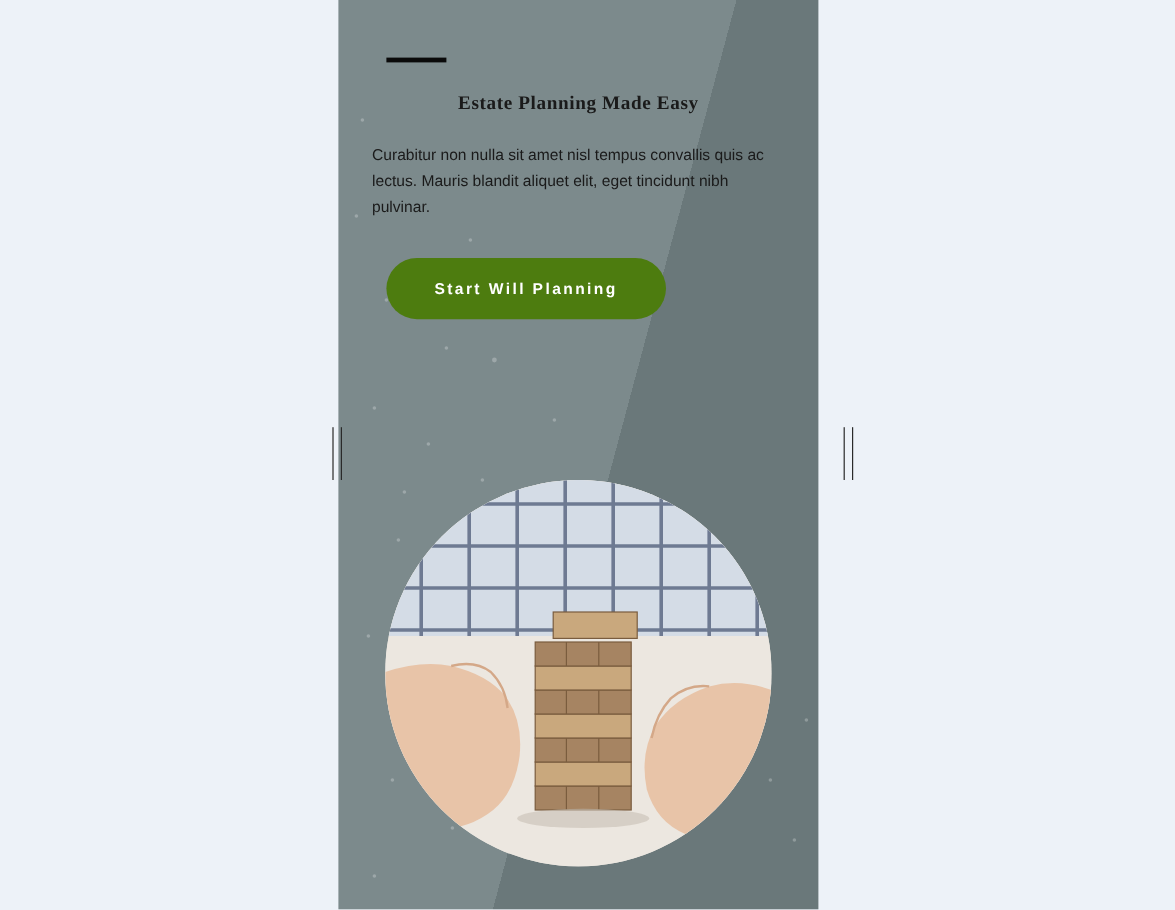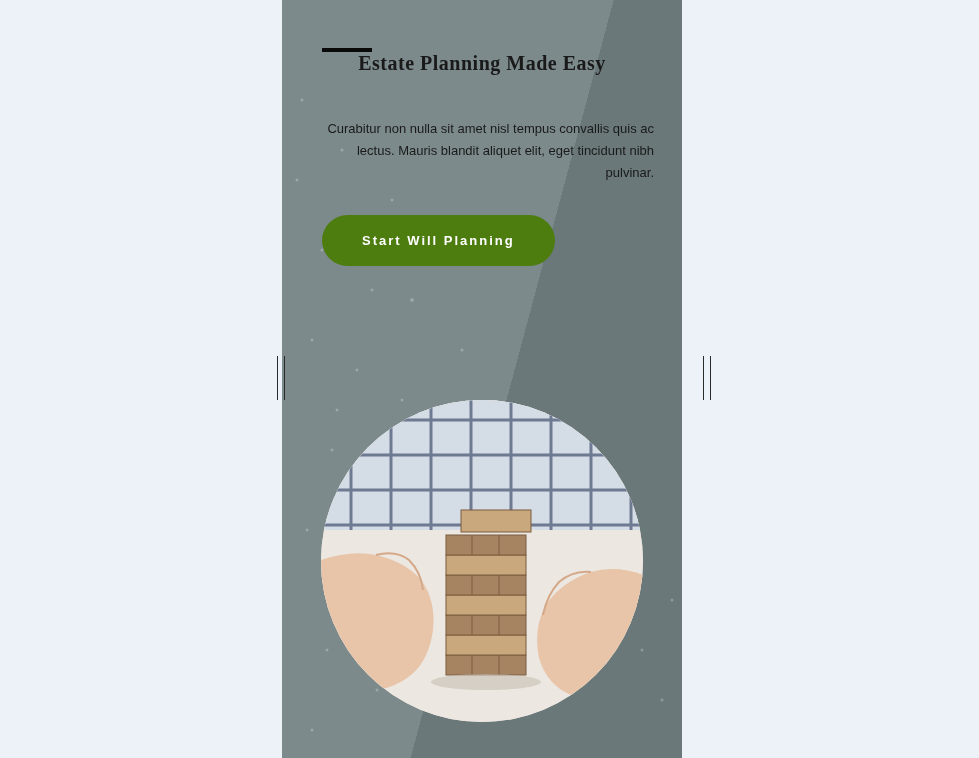--- a/index.html
+++ b/index.html
@@ -42,36 +42,36 @@
   left: 322px;
   top: 48px;
   width: 50px;
   height: 4px;
   background: #0a0a0a;
 }
 
 .heading {
   position: absolute;
   left: 282px;
-  top: 52px;
+  top: 78px;
   width: 400px;
   text-align: center;
   font-family: Georgia, 'Times New Roman', serif;
   font-weight: 700;
-  font-size: 20px;
+  font-size: 16px;
   color: #1a1a1a;
   letter-spacing: 0.5px;
 }
 
 .body-text {
   position: absolute;
   left: 310px;
   top: 118px;
   width: 344px;
-  text-align: right;
+  text-align: left;
   font-family: 'Helvetica Neue', Arial, sans-serif;
   font-size: 13px;
   line-height: 22px;
   color: #1a1a1a;
   font-weight: 300;
 }
 
 .cta-button {
   position: absolute;
   left: 322px;

